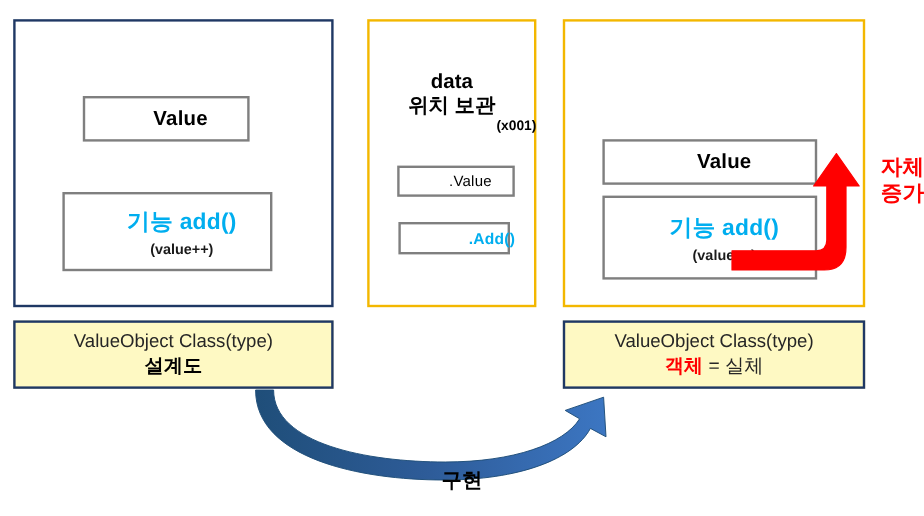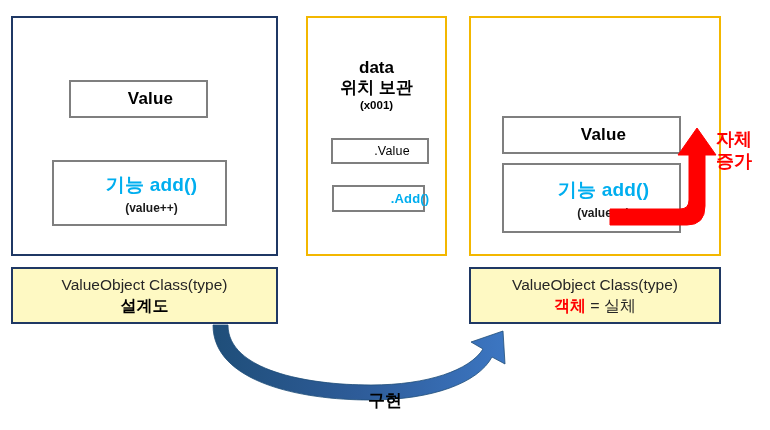--- a/index.html
+++ b/index.html
@@ -77,21 +77,21 @@
     position: absolute;
     text-align: center;
     color: #000000;
     line-height: 1.18;
   }
   #data-header {
     left: 306px; top: 58px; width: 141px;
     font-size: 17px; font-weight: bold;
   }
   #data-header .hdr-line2 { display: block; font-size: 17px; font-weight: bold; }
-  #data-header .hdr-line3 { display: block; font-size: 11.5px; font-weight: bold; margin-top: 1px; }
+  #data-header .hdr-line3 { display: block; font-size: 11.5px; font-weight: bold; margin-top: 1px; text-align: right; }
 
   #object-header {
     left: 469px; top: 48px; width: 252px;
     font-size: 16px; font-weight: bold;
   }
   #object-header .hdr-line2 {
     display: block; margin-top: 2px;
     font-size: 16px; font-weight: bold;
   }
   #object-header .hdr-paren { font-size: 10.5px; font-weight: bold; }
@@ -126,21 +126,21 @@
 
   
   #label-self-increase {
     position: absolute;
     left: 716px; top: 129px;
     width: 54px;
     font-size: 18px;
     font-weight: bold;
     color: #FF0000;
     line-height: 1.22;
-    text-align: left;
+    text-align: right;
   }
   #label-self-increase span { display: block; }
 
   #label-implement {
     position: absolute;
     left: 325px; top: 389px;
     width: 120px;
     text-align: center;
     font-size: 17px;
     font-weight: bold;

